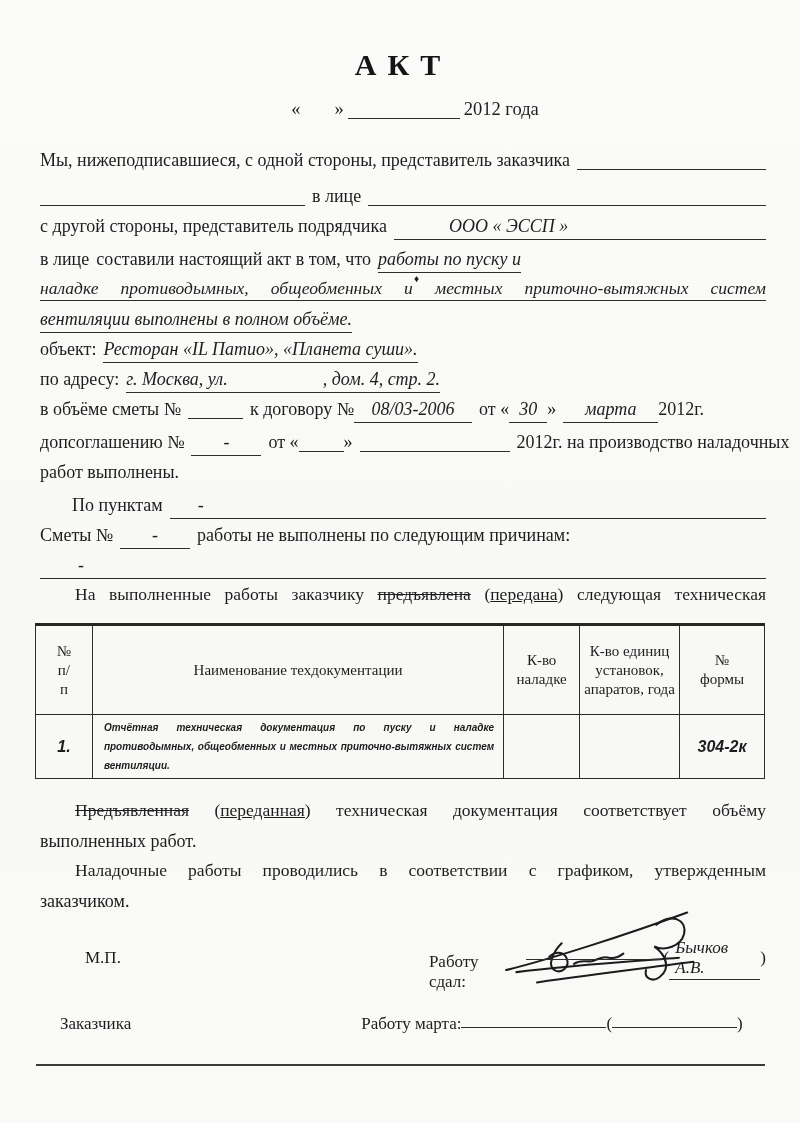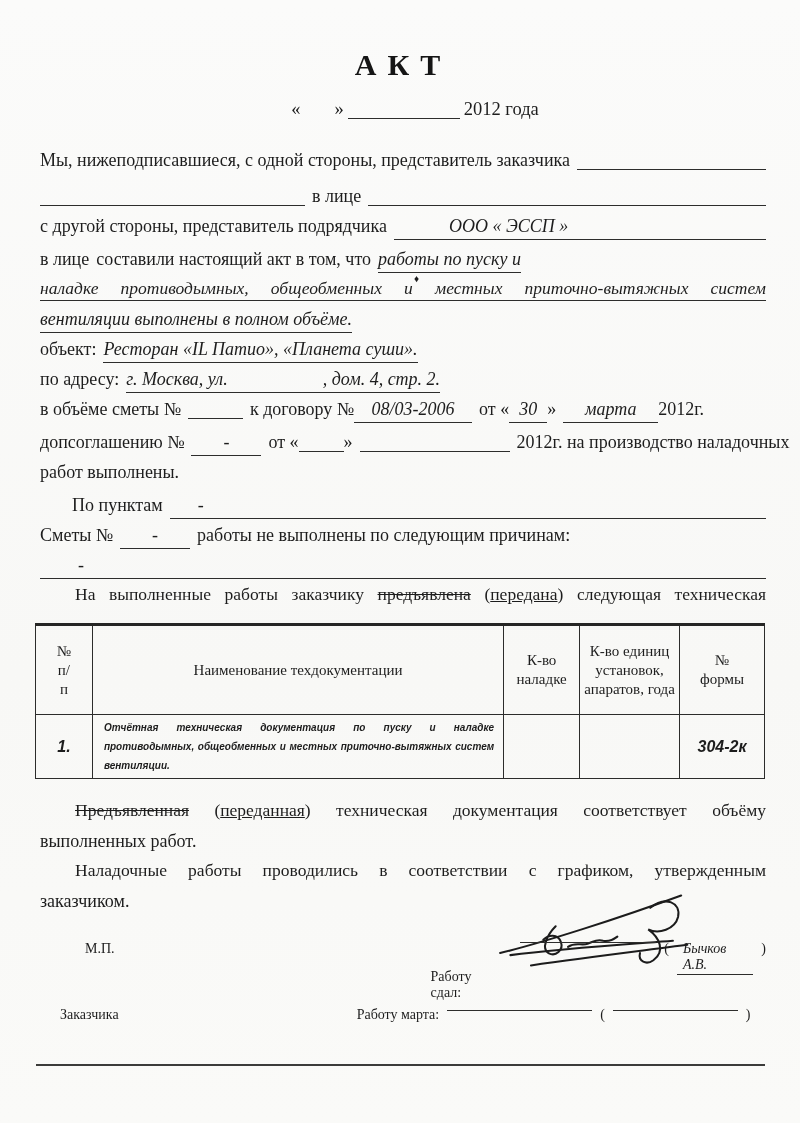--- a/index.html
+++ b/index.html
@@ -99,21 +99,21 @@
     font-style: italic; font-weight: bold;
     text-align: center; font-size: 16px;
   }
   .cell-name {
     font-family: "Liberation Sans", sans-serif;
     font-style: italic; font-weight: bold;
     font-size: 10px; line-height: 19px;
     text-align: justify; padding: 3px 9px 3px 11px; margin-left: 36px;
   }
 
-  .sig-row { display: flex; align-items: flex-start; font-size: 14px; gap: 8px; }
+  .sig-row { display: flex; align-items: center; font-size: 17px; }
   .sig-row1 { margin-top: 26px; height: 34px; }
   .sig-row2 { margin-top: 32px; height: 34px; }
   .mp { margin-left: 45px; }
   .handed-label { margin-left: 308px; margin-top: 28px; }
   .customer { margin-left: 20px; }
   .accepted-label { margin-left: 230px; }
   .sig-wrap { position: relative; width: 150px; margin-left: 14px; }
   .sig-svg { position: absolute; left: -24px; top: -52px; width: 216px; height: 88px; }
   .sig-svg path { stroke: #1c1c1c; stroke-width: 2; fill: none; stroke-linecap: round; }
 

